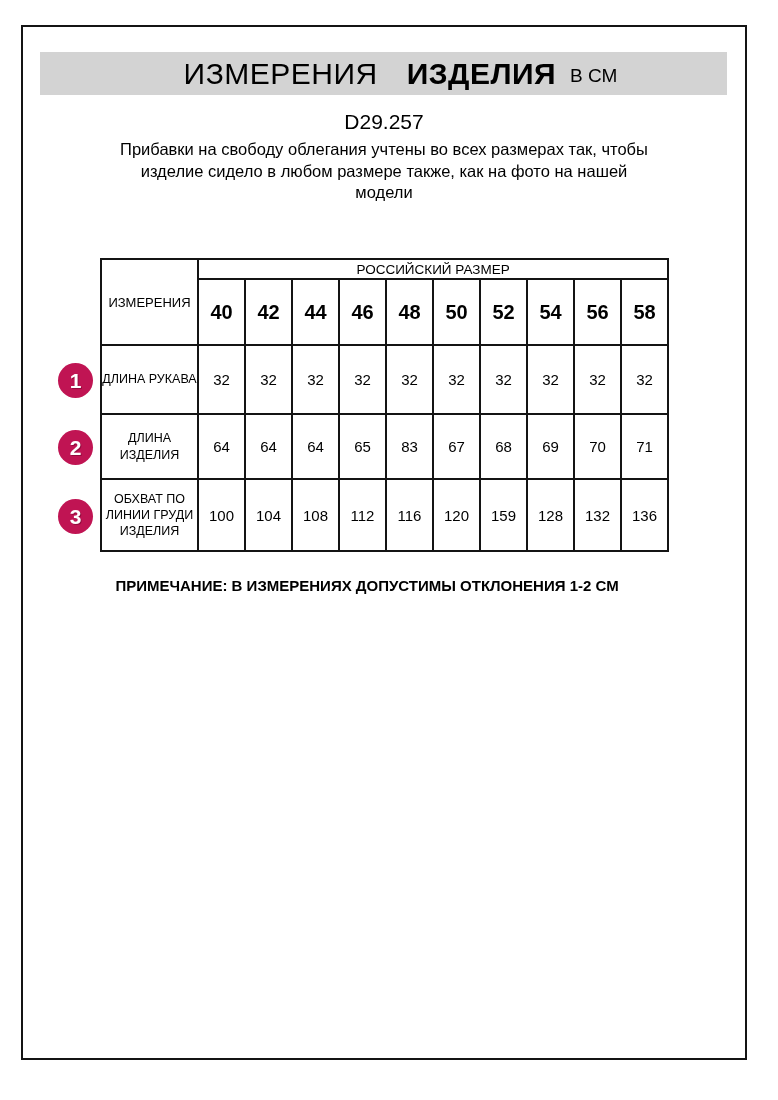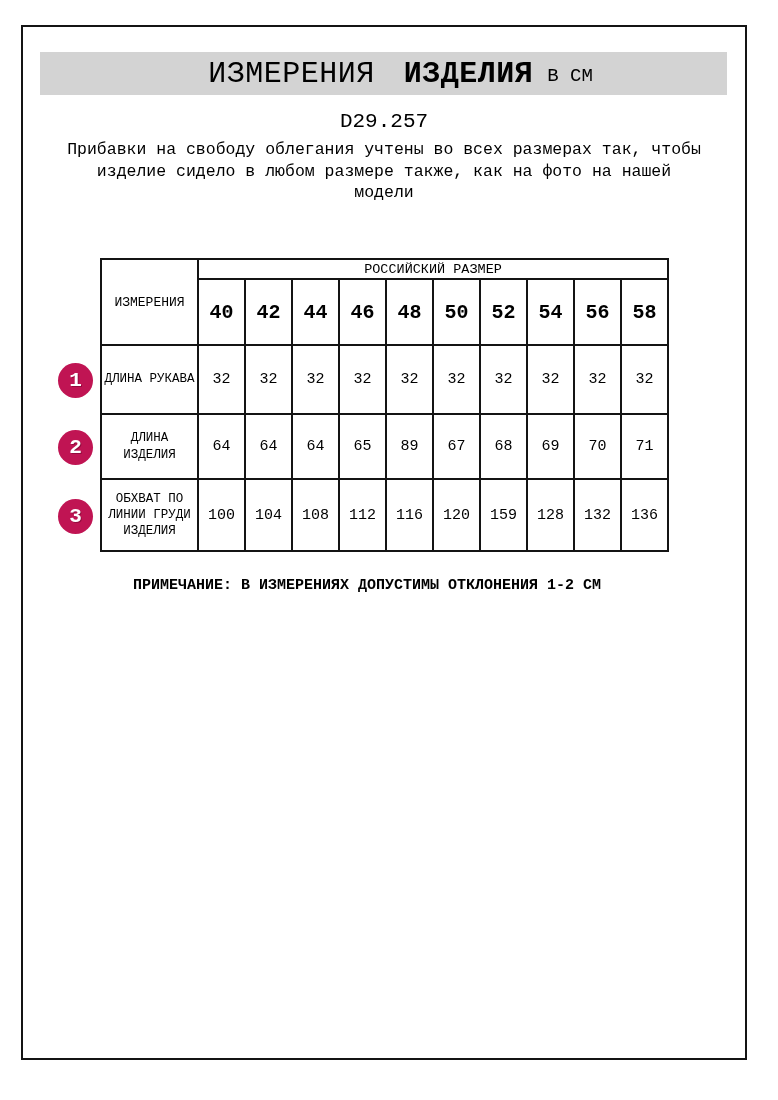--- a/index.html
+++ b/index.html
@@ -1,17 +1,17 @@
 <!DOCTYPE html>
 <html><head>
 <meta charset="utf-8">
 <style>
   html,body{margin:0;padding:0;background:#fff;}
   .page{position:relative;width:778px;height:1100px;background:#ffffff;
-        font-family:Liberation Mono, monospace;color:#000;overflow:hidden;}
+        font-family:Liberation Sans, sans-serif;color:#000;overflow:hidden;}
   .frame{position:absolute;left:21px;top:25px;width:726px;height:1035px;
          border:2px solid #141414;box-sizing:border-box;}
   .title-band{position:absolute;left:40px;top:52px;width:687px;height:43px;
               background:#d3d3d3;display:flex;align-items:center;justify-content:center;}
   .title-main{font-size:30px;font-weight:400;letter-spacing:.5px;margin-left:34px;}
   .title-emph{font-size:30px;font-weight:700;letter-spacing:.5px;margin-left:29px;}
   .title-unit{font-size:19px;font-weight:400;margin-left:14px;position:relative;top:2px;}
   .article{position:absolute;left:21px;top:110px;width:726px;text-align:center;
            font-size:21px;font-weight:400;}
   .description{position:absolute;left:21px;top:139px;width:726px;text-align:center;
@@ -101,21 +101,21 @@
           <td class="value-cell">32</td>
           <td class="value-cell">32</td>
           <td class="value-cell">32</td>
         </tr>
         <tr class="row-2">
           <td class="label-cell">ДЛИНА ИЗДЕЛИЯ</td>
           <td class="value-cell">64</td>
           <td class="value-cell">64</td>
           <td class="value-cell">64</td>
           <td class="value-cell">65</td>
-          <td class="value-cell">89</td>
+          <td class="value-cell">83</td>
           <td class="value-cell">67</td>
           <td class="value-cell">68</td>
           <td class="value-cell">69</td>
           <td class="value-cell">70</td>
           <td class="value-cell">71</td>
         </tr>
         <tr class="row-3">
           <td class="label-cell">ОБХВАТ ПО ЛИНИИ ГРУДИ ИЗДЕЛИЯ</td>
           <td class="value-cell">100</td>
           <td class="value-cell">104</td>

